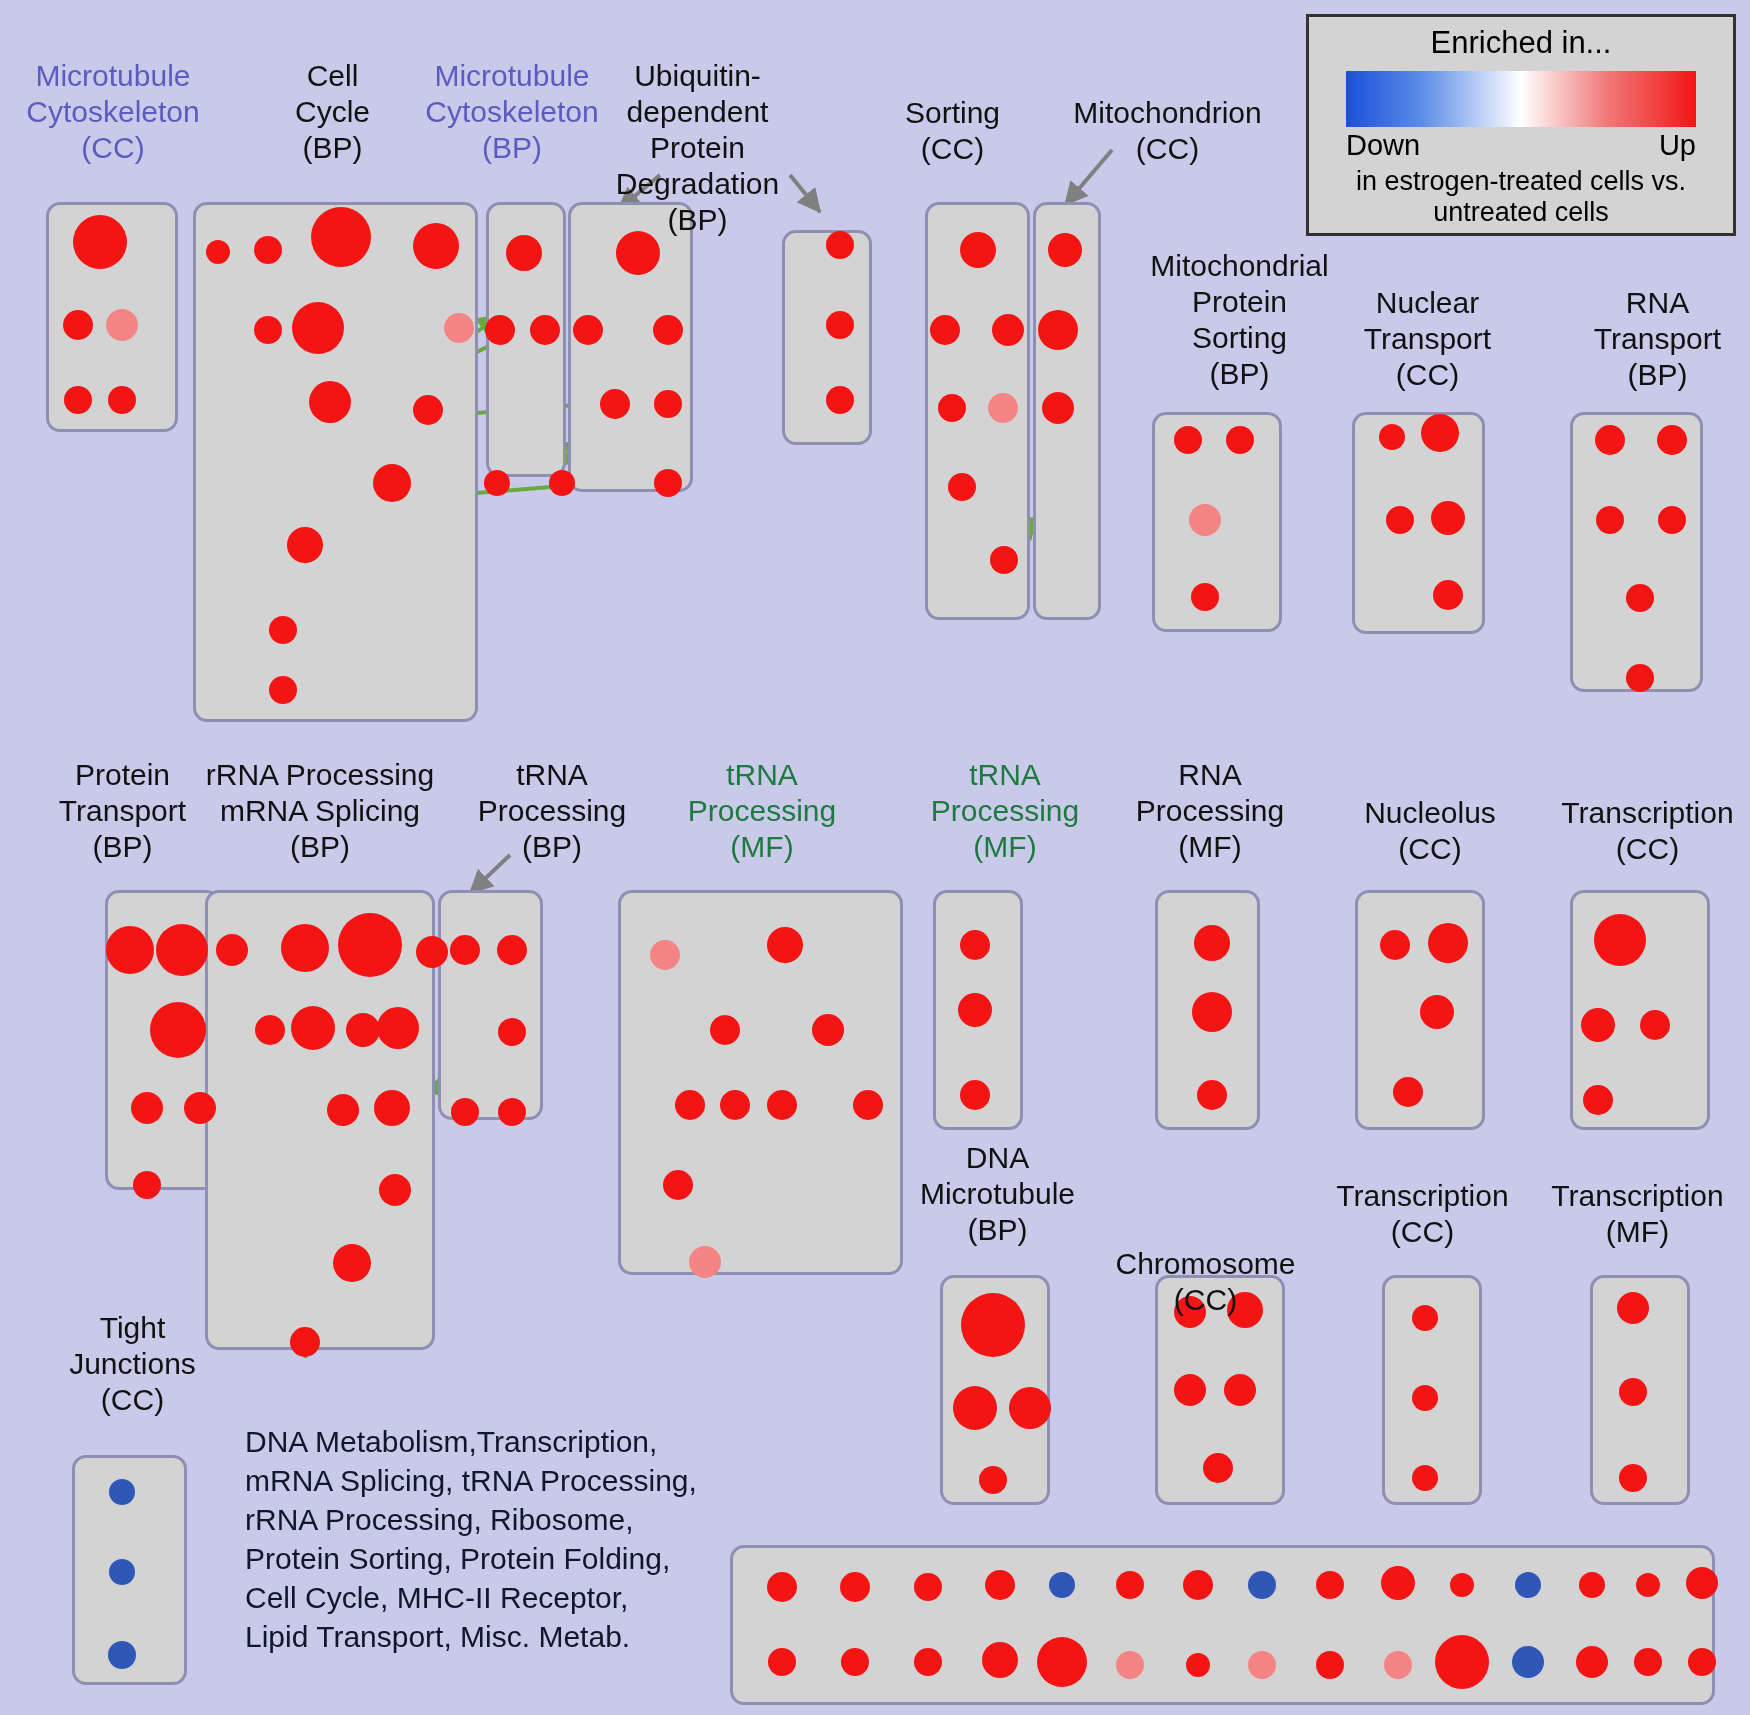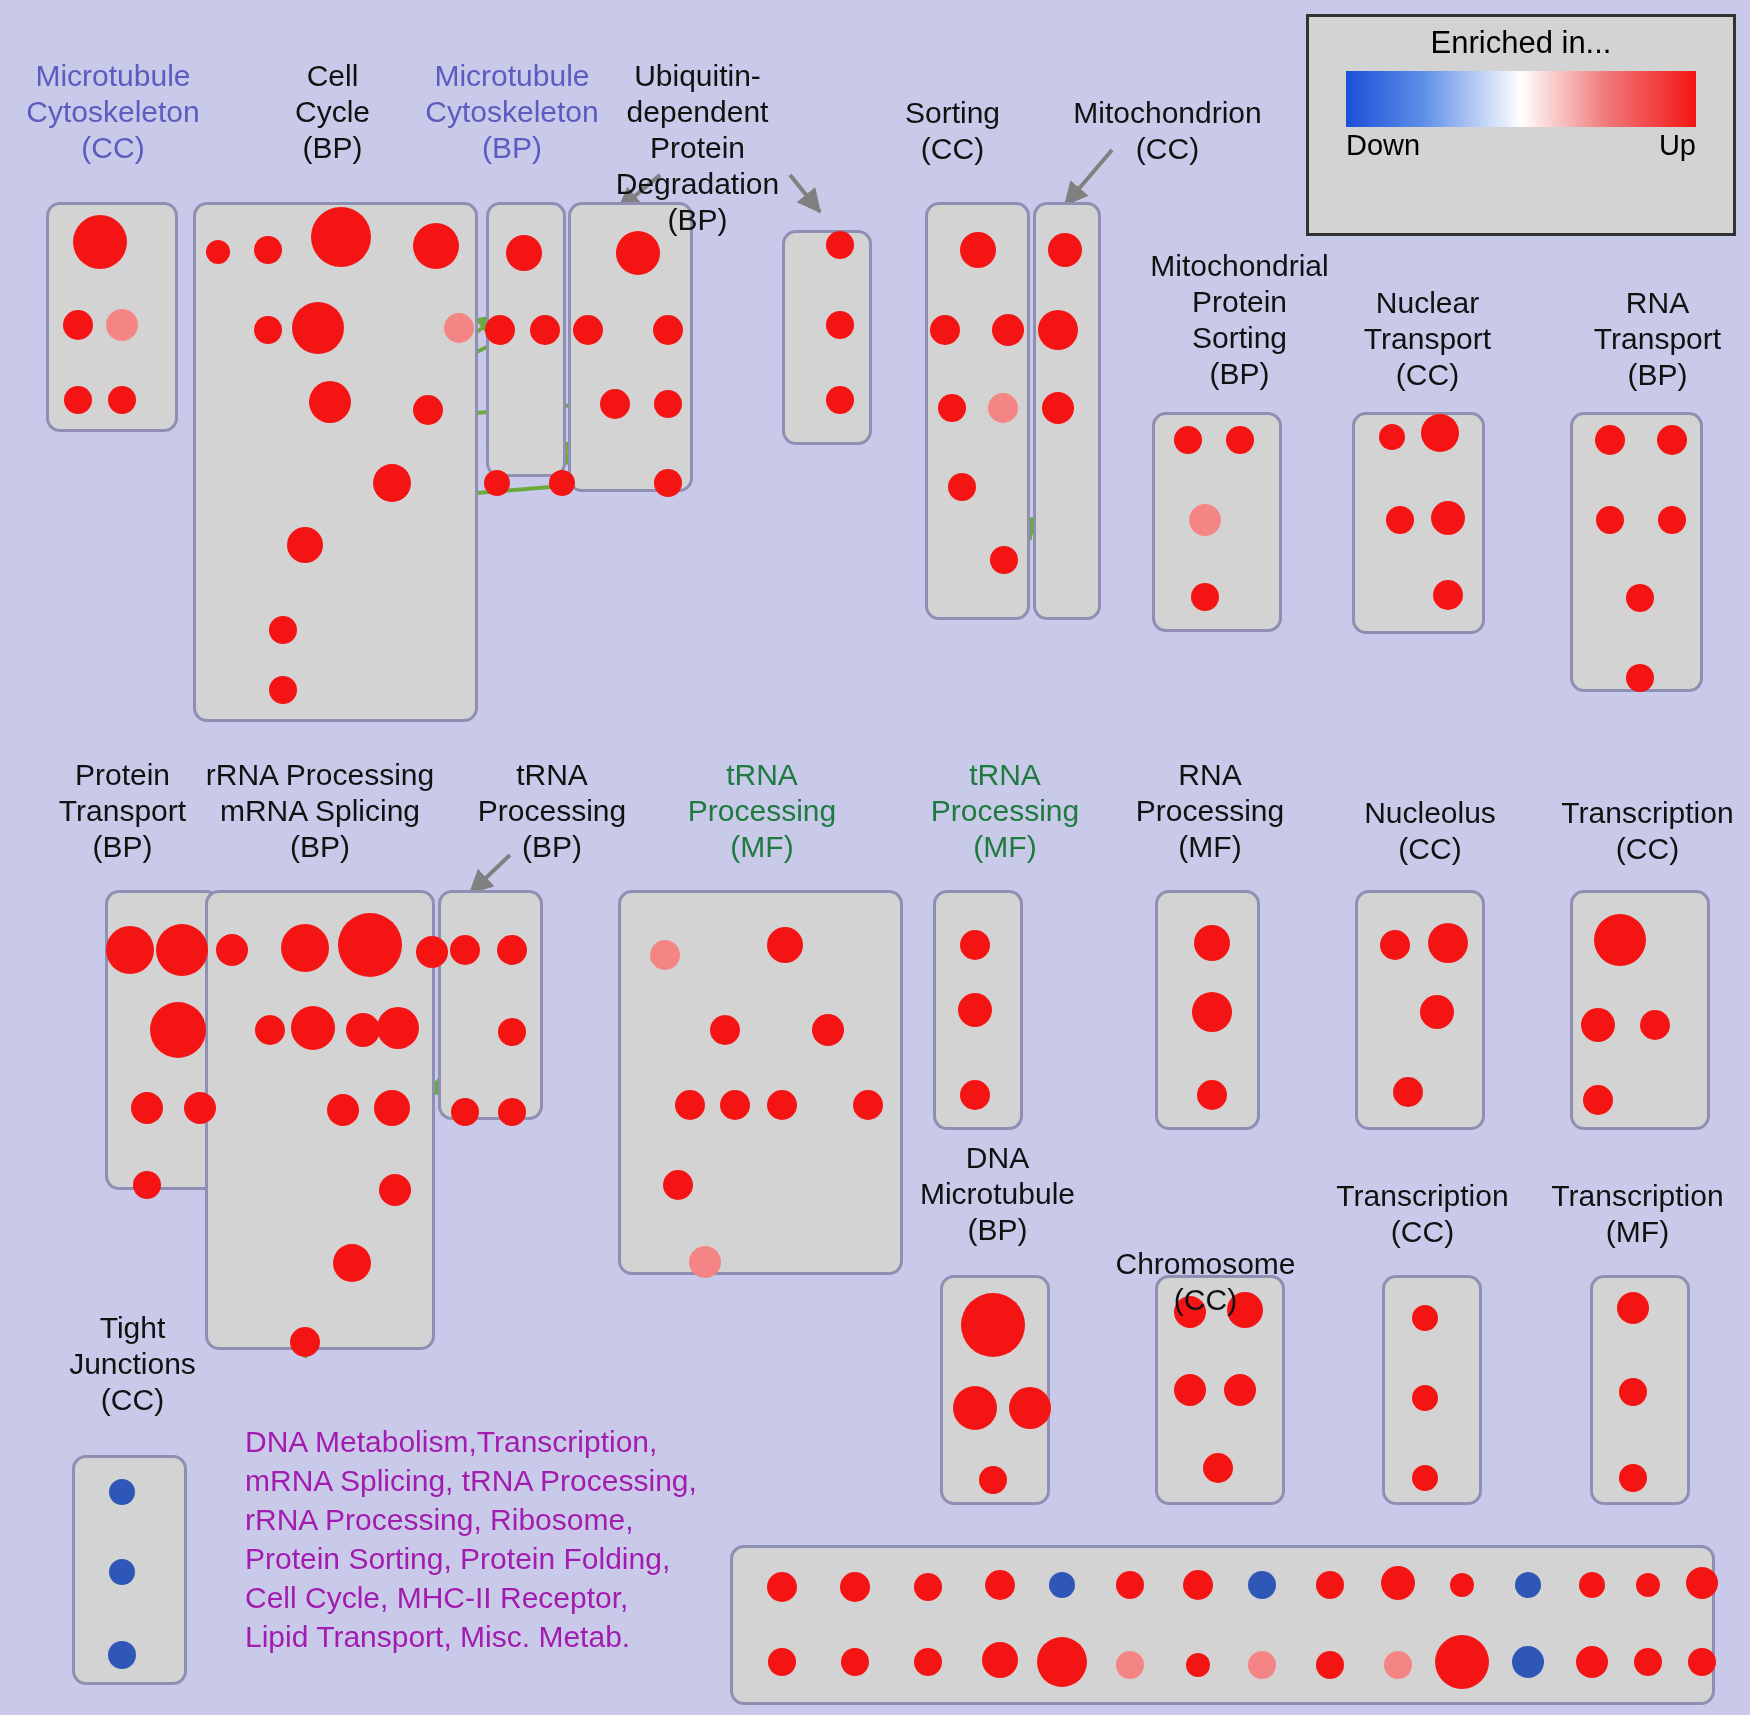--- a/index.html
+++ b/index.html
@@ -44,21 +44,21 @@
     text-align:center;
   }
   #legend .ltitle{font-size:31px;margin-top:8px;}
   #gradbar{
     margin:10px auto 2px auto;
     width:350px;height:56px;
     background:linear-gradient(to right,#1b4fd8 0%,#5d8ee8 22%,#ffffff 50%,#f07b7b 74%,#f41414 100%);
   }
   #legend .ends{display:flex;justify-content:space-between;width:350px;margin:0 auto;font-size:29px;}
   #legend .sub{font-size:27px;line-height:31px;margin-top:4px;}
-  .multiline{position:absolute;font-size:30px;line-height:39px;color:#a21caf;white-space:pre-line;text-align:left;}
+  .multiline{position:absolute;font-size:30px;line-height:39px;color:#0f172a;white-space:pre-line;text-align:left;}
 </style>
 </head>
 <body>
 
 <div id="canvas">
 
   <svg class="edges" id="edge-layer">
     <defs>
       <marker id="arrow" markerWidth="7" markerHeight="7" refX="5.6" refY="3" orient="auto">
         <path d="M0,0 L6,3 L0,6 z" fill="#6aaa3c"></path>
@@ -443,15 +443,17 @@
 Cell Cycle, MHC-II Receptor,
 Lipid Transport, Misc. Metab.</div>
 
   <div id="legend">
     <div class="ltitle">Enriched in...</div>
     <div id="gradbar"></div>
     <div class="ends">
       <span>Down</span>
       <span>Up</span>
     </div>
+    <div class="sub">in estrogen-treated cells
+vs. untreated cells</div>
   </div>
 
 </div>
 
 </body></html>

